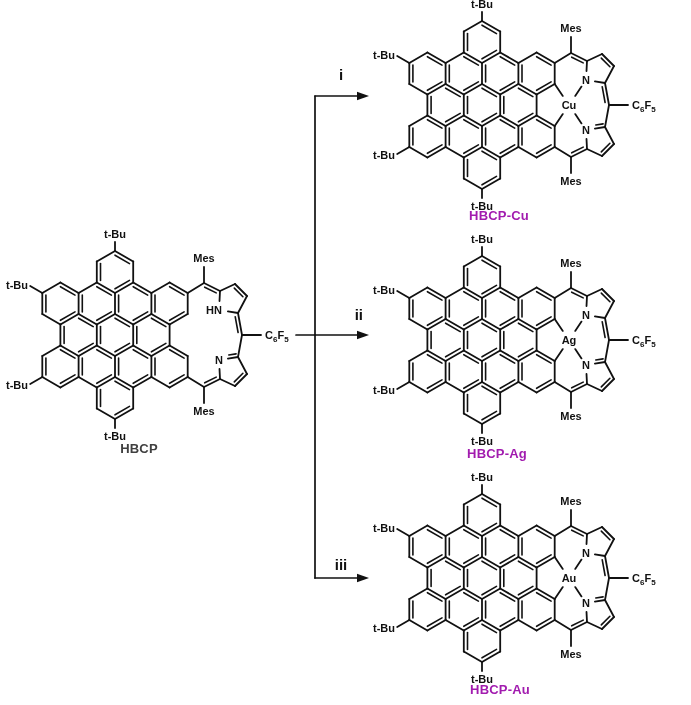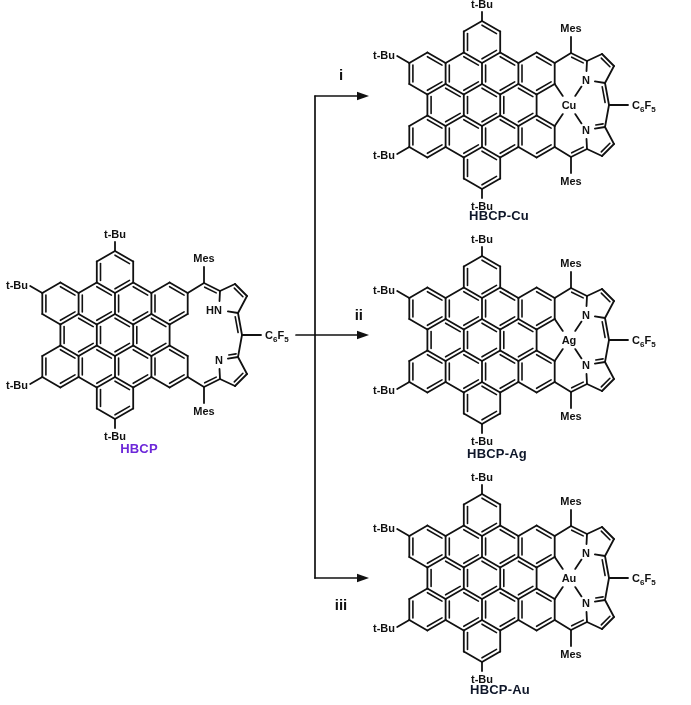--- a/index.html
+++ b/index.html
@@ -1,21 +1,21 @@
 <!DOCTYPE html>
 <html><head>
 <meta charset="utf-8">
 <style>
   html,body{margin:0;padding:0;background:#ffffff;}
   #canvas{position:relative;width:691px;height:705px;background:#ffffff;overflow:hidden;
           font-family:"Liberation Sans","DejaVu Sans",sans-serif;}
   #scheme-svg{position:absolute;left:0;top:0;}
   .caption{position:absolute;width:170px;text-align:center;font-weight:bold;font-size:13px;
-           letter-spacing:0.2px;color:#6d28d9;}
-  .caption.red{color:#0f172a;}
+           letter-spacing:0.2px;color:#404040;}
+  .caption.red{color:#a21caf;}
   .arrow-label{position:absolute;width:44px;text-align:center;font-size:15px;font-weight:600;color:#111;}
 </style>
 </head>
 <body>
 
 <div id="canvas">
   <svg id="scheme-svg" width="691" height="705" viewBox="0 0 691 705">
       <g transform="translate(115,335)">
         <g>
           <line x1="0.0" y1="-21.0" x2="18.2" y2="-10.5" stroke="#111111" stroke-width="1.8" stroke-linecap="round"></line>
@@ -589,14 +589,14 @@
       </g>
     </svg>
 
   <div class="caption" style="left:54px;top:441px;">HBCP</div>
   <div class="caption red" style="left:414px;top:208px;">HBCP-Cu</div>
   <div class="caption red" style="left:412px;top:446px;text-align:center;">HBCP-Ag</div>
   <div class="caption red" style="left:415px;top:682px;text-align:center;">HBCP-Au</div>
 
   <div class="arrow-label" style="left:319px;top:66px;">i</div>
   <div class="arrow-label" style="left:319px;top:306px;text-align:right;">ii</div>
-  <div class="arrow-label" style="left:319px;top:556px;margin-top:40px;">iii</div>
+  <div class="arrow-label" style="left:319px;top:556px;">iii</div>
 </div>
 
 </body></html>

